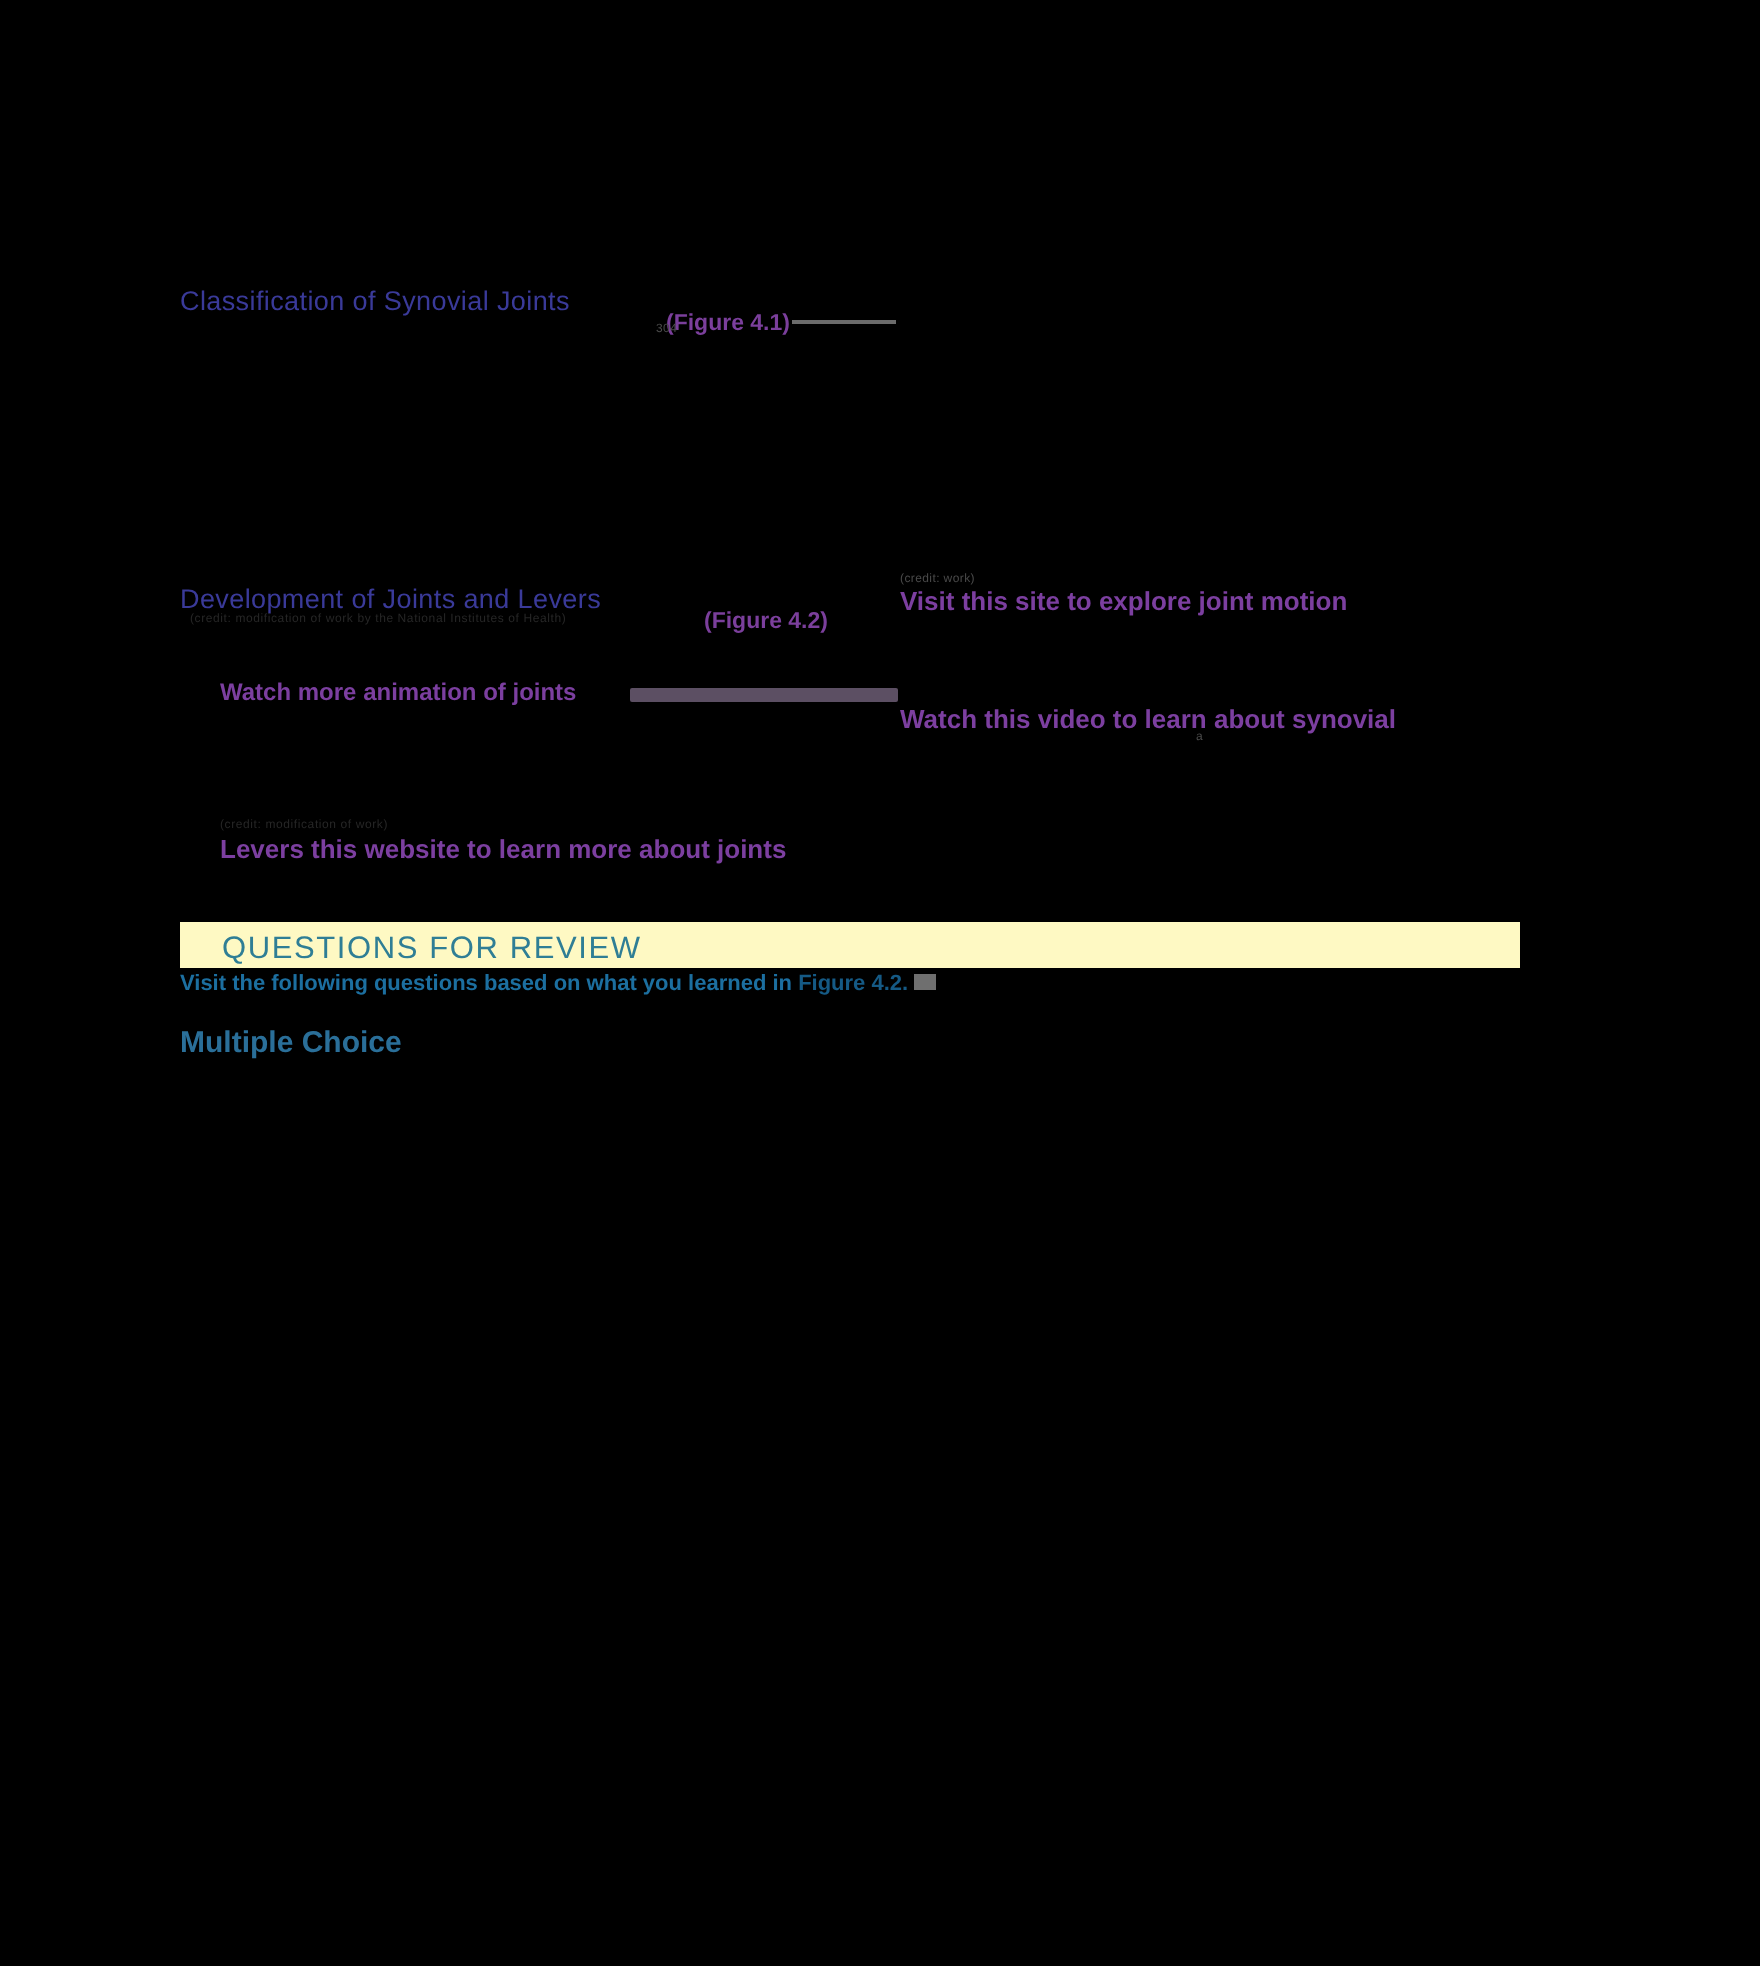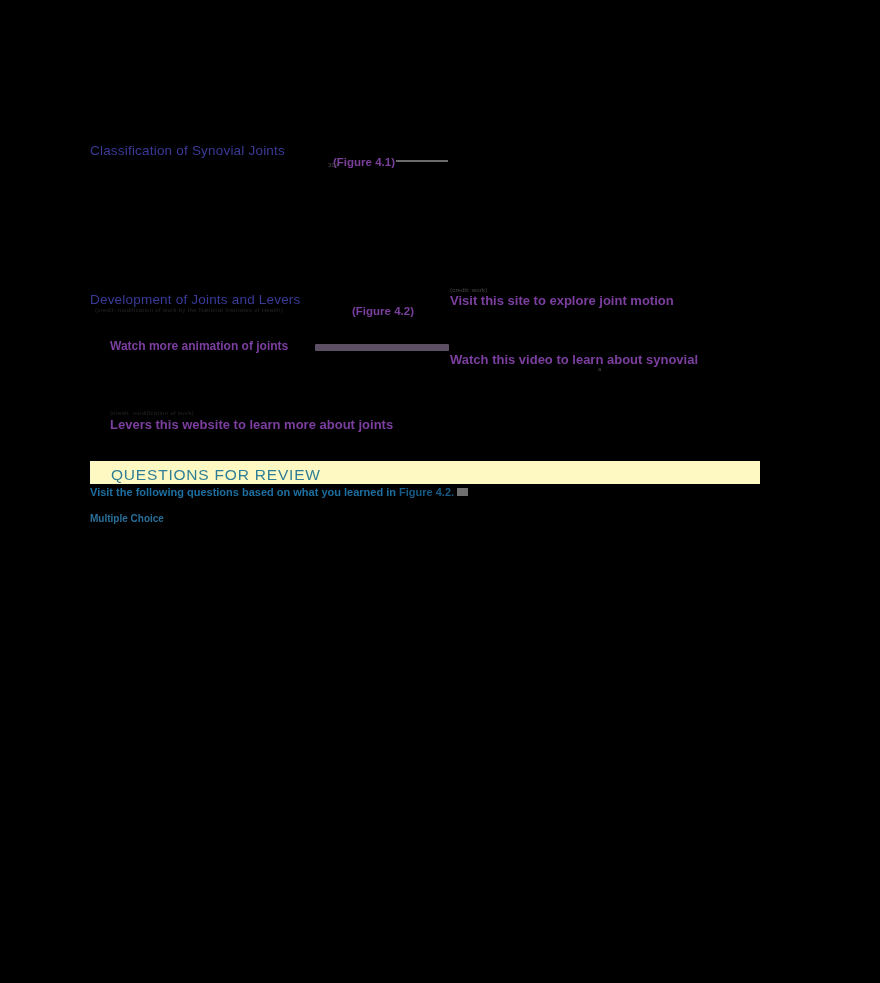--- a/index.html
+++ b/index.html
@@ -81,21 +81,21 @@
   .question-intro .ref { color: #155A85; text-align: right; }
   .intro-end-box {
     background: #6f6f6f;
     width: 11px;
     height: 8px;
     display: inline-block;
   }
   .sub-heading-teal {
     color: #2A6F99;
     font-weight: bold;
-    font-size: 10px;
+    font-size: 15px;
   }
 </style>
 </head>
 <body>
 
 <span class="abs heading-indigo" style="left:90px; top:143px;">Classification of Synovial Joints</span>
 <a class="abs heading-link" style="left:333px; top:146px;">(Figure 4.1)</a>
 <span class="abs tiny-gray" style="left:328px; top:162px;">304</span>
 <div class="abs rule" style="left:396px; top:160px; width:52px;"></div>
 

